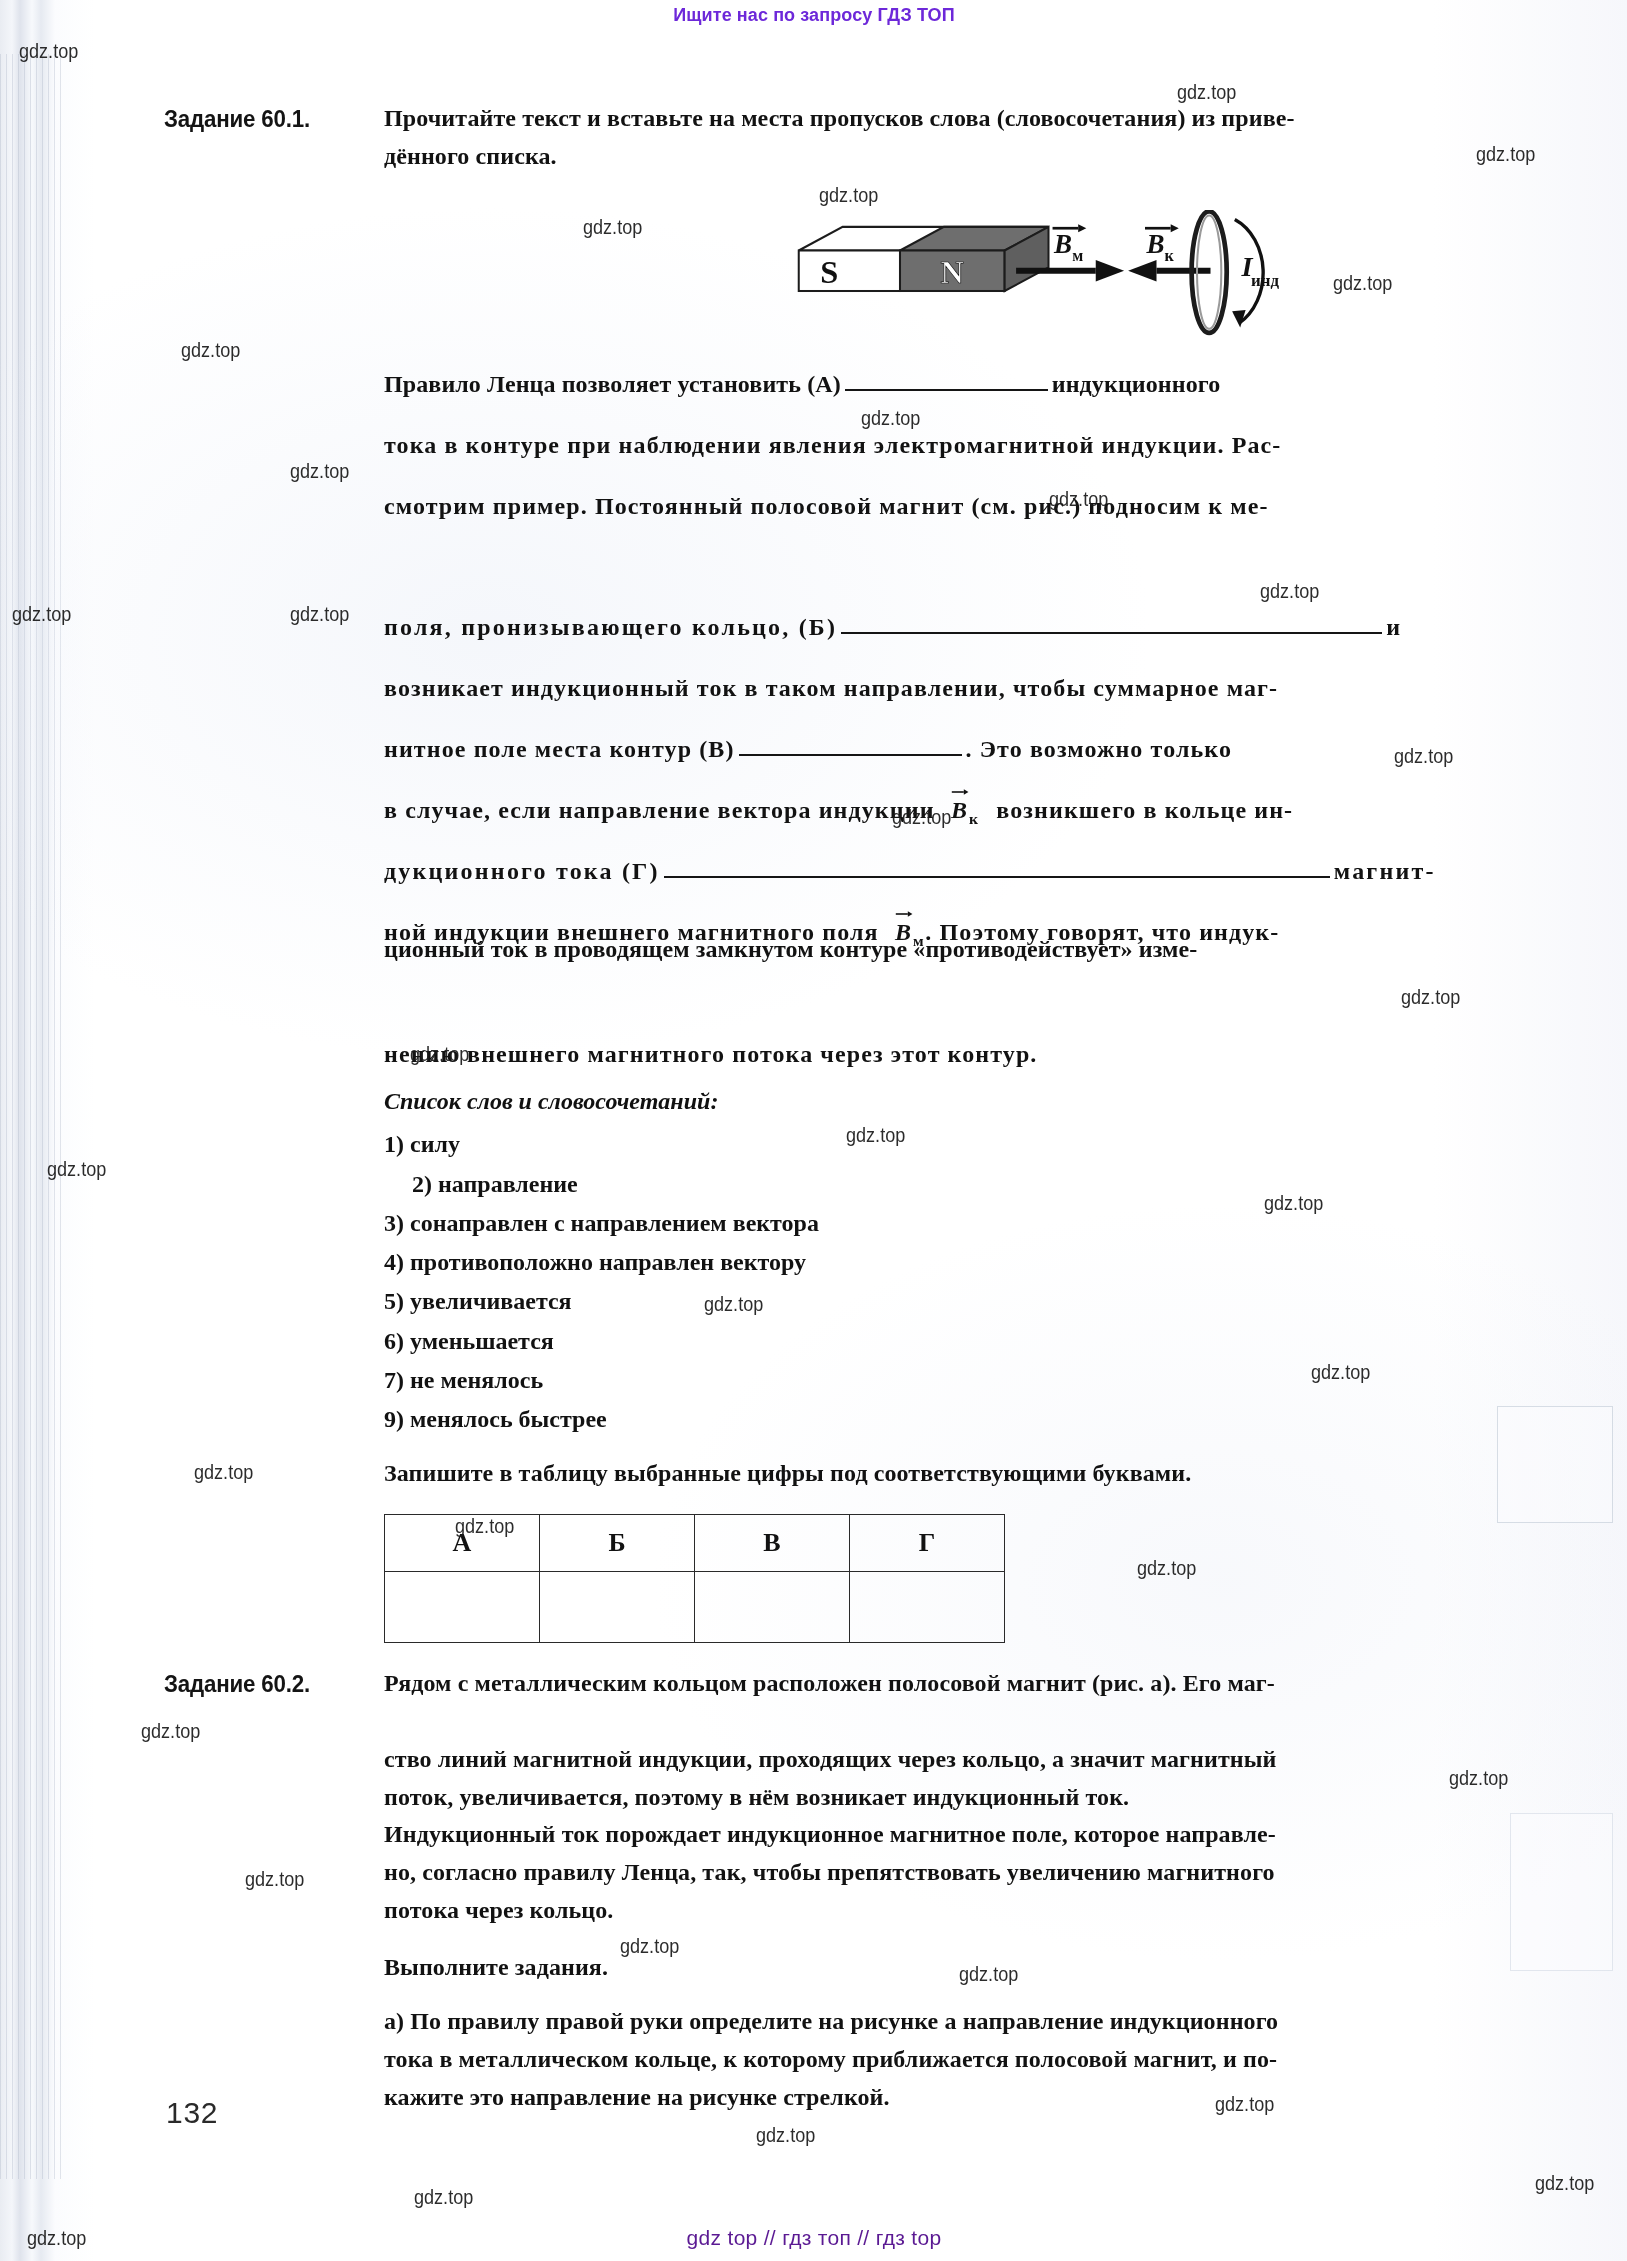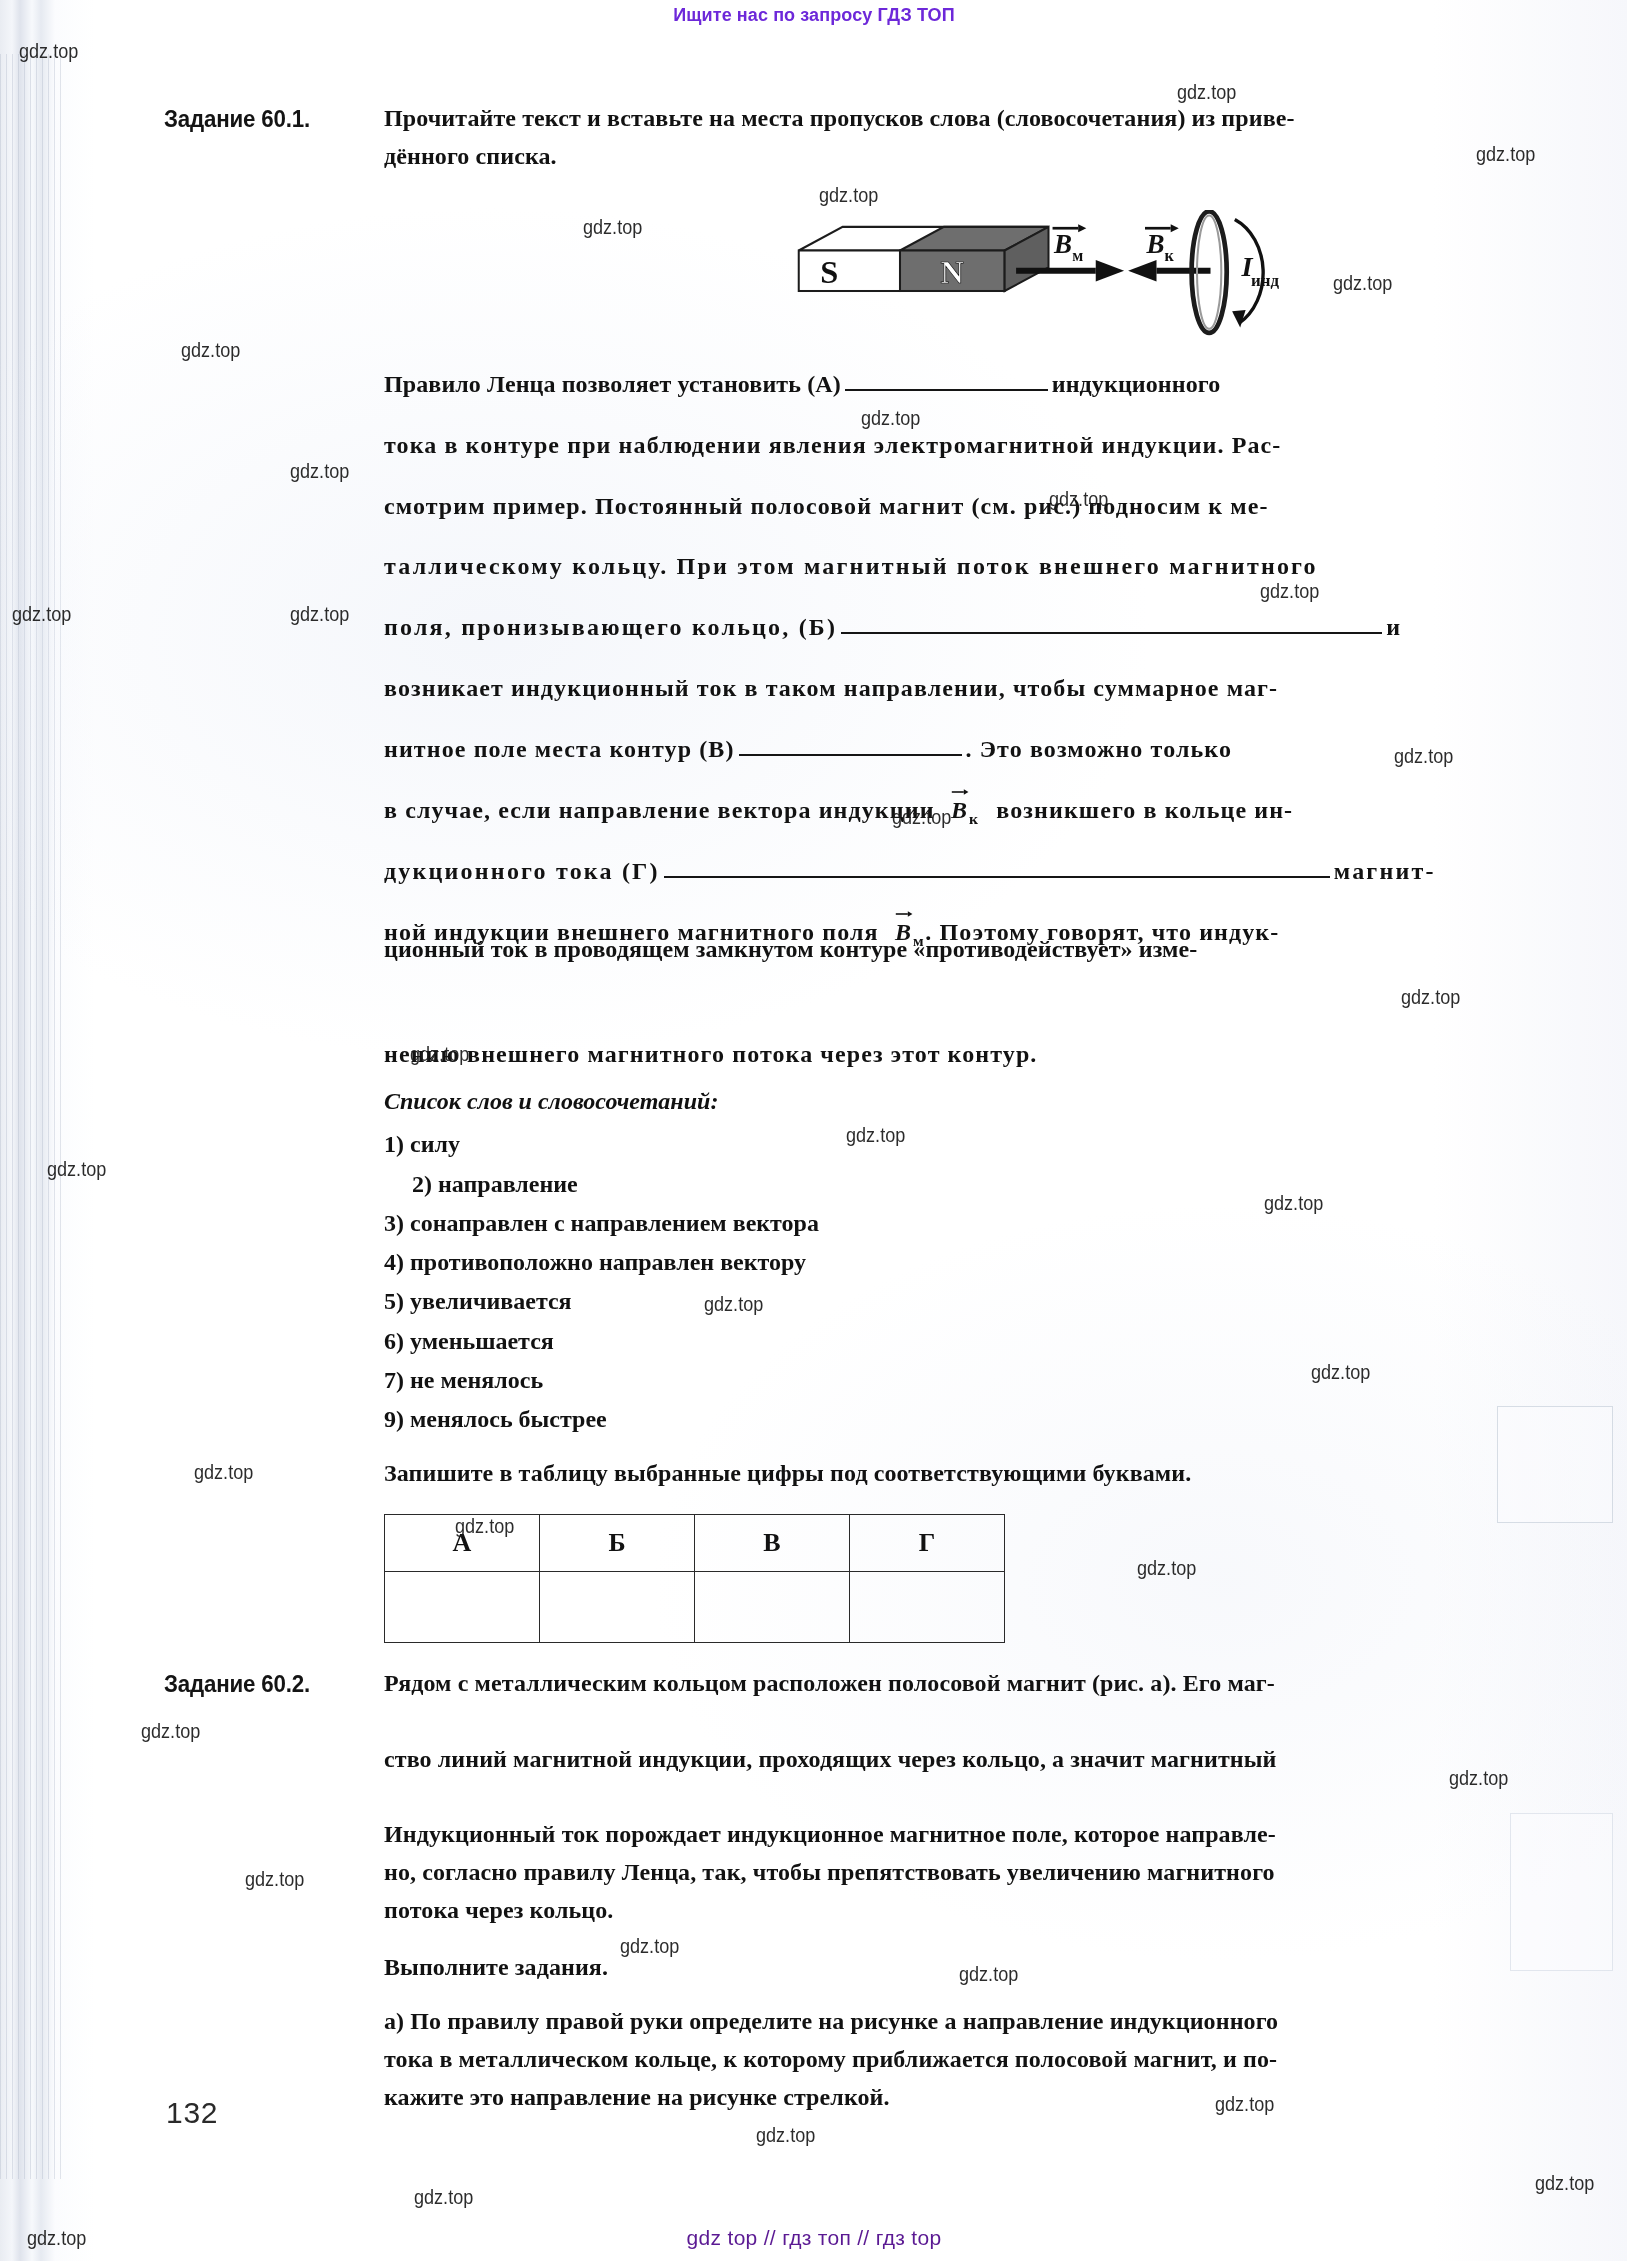--- a/index.html
+++ b/index.html
@@ -229,21 +229,20 @@
   </div>
 
   <div class="body-text" style="left:384px; top:371px;">
     <span>Правило Ленца позволяет установить (А)</span><span class="blank-line" style="width:203px;"></span><span>индукционного</span>
   </div>
 
   <div class="body-text line-spaced" style="left:384px; top:432px;">тока в контуре при наблюдении явления электромагнитной индукции. Рас-</div>
 
   <div class="body-text line-spaced" style="left:384px; top:493px;">смотрим пример. Постоянный полосовой магнит (см. рис.) подносим к ме-</div>
 
-  <div class="body-text line-spaced2" style="left:384px; top:553px;">таллическому кольцу. При этом магнитный поток внешнего магнитного</div>
 
   <div class="body-text line-spaced2" style="left:384px; top:614px;">
     <span>поля, пронизывающего кольцо, (Б)</span><span class="blank-line" style="width:541px;"></span><span>и</span>
   </div>
 
   <div class="body-text line-spaced" style="left:384px; top:675px;">возникает индукционный ток в таком направлении, чтобы суммарное маг-</div>
 
   <div class="body-text line-spaced" style="left:384px; top:736px;">
     <span>нитное поле места контур (В)</span><span class="blank-line" style="width:223px;"></span><span>. Это возможно только</span>
   </div>
@@ -306,20 +305,21 @@
       <td></td>
       <td></td>
     </tr>
   </tbody>
     </table>
 
   <div class="task-label" style="left:164px; top:1670px;">Задание 60.2.</div>
 
   <div class="body-text" style="left:384px; top:1670px;">Рядом с металлическим кольцом расположен полосовой магнит (рис. а). Его маг-</div>
   <div class="body-text" style="left:384px; top:1746px;">ство линий магнитной индукции, проходящих через кольцо, а значит магнитный</div>
+  <div class="body-text" style="left:384px; top:1784px;">поток, увеличивается, поэтому в нём возникает индукционный ток.</div>
   <div class="body-text" style="left:384px; top:1821px;">Индукционный ток порождает индукционное магнитное поле, которое направле-</div>
   <div class="body-text" style="left:384px; top:1859px;">но, согласно правилу Ленца, так, чтобы препятствовать увеличению магнитного</div>
   <div class="body-text" style="left:384px; top:1897px;">потока через кольцо.</div>
 
   <div class="body-text" style="left:384px; top:1954px;">Выполните задания.</div>
 
   <div class="body-text" style="left:384px; top:2008px;">
     <span>а) По правилу правой руки определите на рисунке а направление индукционного</span>
   </div>
   <div class="body-text" style="left:384px; top:2046px;">тока в металлическом кольце, к которому приближается полосовой магнит, и по-</div>

